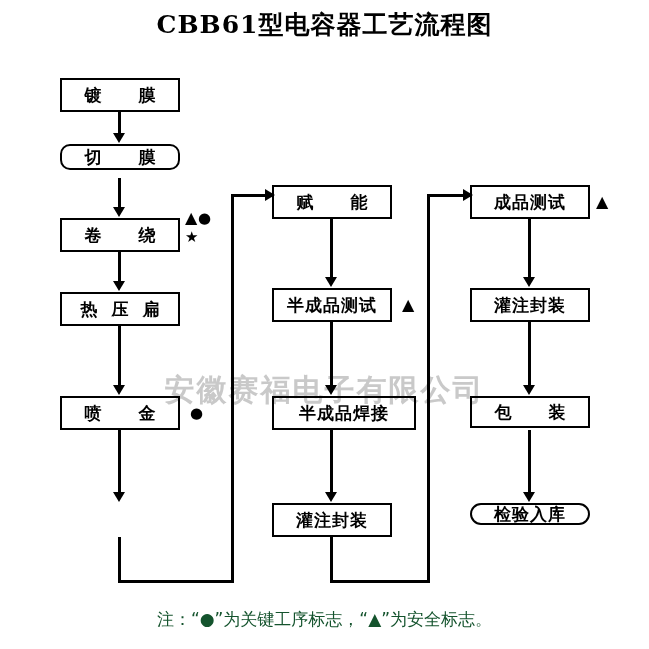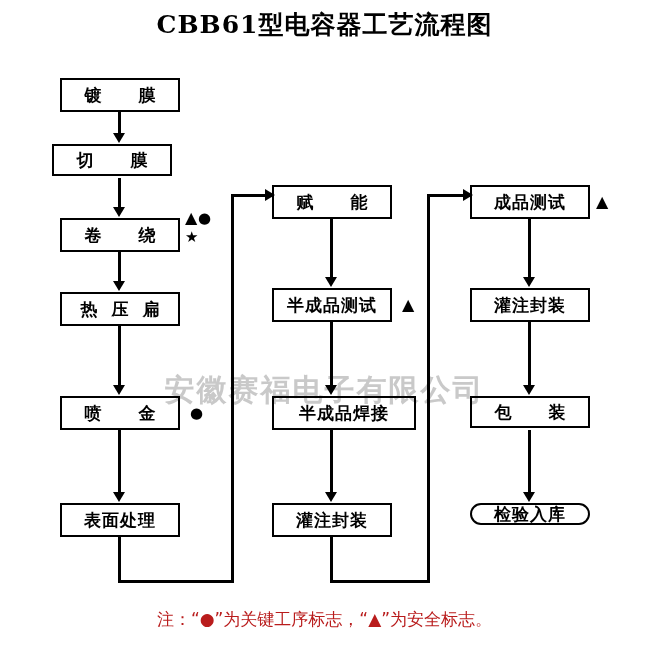--- a/index.html
+++ b/index.html
@@ -91,44 +91,43 @@
     pointer-events: none;
   }
   #footnote {
     position: absolute;
     top: 608px;
     left: 0;
     width: 649px;
     text-align: center;
     font-family: "DejaVu Sans", "Liberation Sans", sans-serif;
     font-size: 17px;
-    color: #b91c1c;
+    color: #14532d;
     white-space: nowrap;
   }
 </style>
 </head>
 <body>
 
 <div id="page">
 
   <div id="title">CBB61型电容器工艺流程图</div>
 
   <div id="watermark">安徽赛福电子有限公司</div>
 
   <div class="node wide-space" style="left:60px; top:78px; width:120px; height:34px;">镀　膜</div>
 
-  <div class="node wide-space" style="left:52px; top:144px; width:120px; height:32px;">切　膜</div>
+  <div class="node wide-space" style="left:60px; top:144px; width:120px; height:26px;border-radius:10px;">切　膜</div>
 
   <div class="node wide-space" style="left:60px; top:218px; width:120px; height:34px;">卷　绕</div>
 
   <div class="node" style="left:60px; top:292px; width:120px; height:34px; letter-spacing:4px; text-indent:4px;">热 压 扁</div>
 
   <div class="node wide-space" style="left:60px; top:396px; width:120px; height:34px;">喷　金</div>
 
-  <div class="node" style="left:60px; top:503px; width:120px; height:34px;">表面处理</div>
 
   <div class="node wide-space" style="left:272px; top:185px; width:120px; height:34px;">赋　能</div>
 
   <div class="node" style="left:272px; top:288px; width:120px; height:34px;font-family:Liberation Serif, serif;">半成品测试</div>
 
   <div class="node" style="left:272px; top:396px; width:144px; height:34px;">半成品焊接</div>
 
   <div class="node" style="left:272px; top:503px; width:120px; height:34px;">灌注封装</div>
 
   <div class="node" style="left:470px; top:185px; width:120px; height:34px;text-align:right;">成品测试</div>

